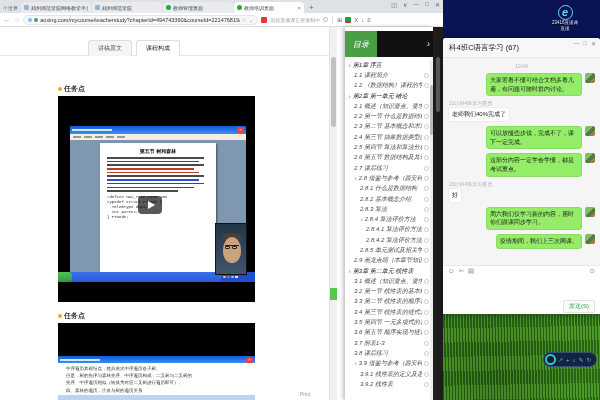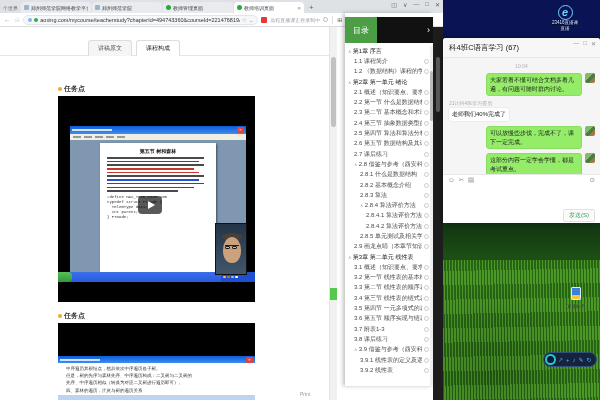--- a/index.html
+++ b/index.html
@@ -66,21 +66,21 @@
   .xpbar{position:absolute;left:0;width:197px;height:10px;background:linear-gradient(#3a6fe8,#2a5ade);display:flex;align-items:center;z-index:4;}
   .startbtn{width:14px;height:10px;background:linear-gradient(#57c05a,#2f9a3c);border-radius:0 4px 4px 0;}
   .tray{margin-left:auto;width:34px;height:10px;background:#1f4ecf;display:flex;align-items:center;gap:1.5px;padding:0 2px;}
   .tray i{width:2.5px;height:2.5px;border-radius:50%;}
   .scroll{position:absolute;left:329px;top:0;width:8px;height:373px;background:#f1f1f1;border-left:1px solid #e3e3e3;}
   .sthumb{position:absolute;left:1px;top:30px;width:5px;height:70px;background:#c1c1c1;border-radius:3px;}
   .greennotch{position:absolute;left:0;top:261px;width:8px;height:12px;background:#57c84d;}
   .printtxt{position:absolute;left:300px;top:364px;font-size:5px;color:#999;}
 
   
-  .tocpanel{position:absolute;left:345px;top:13px;width:88px;height:373px;background:#fff;box-shadow:-2px 0 4px rgba(0,0,0,.25);overflow:hidden;}
+  .tocpanel{position:absolute;left:345px;top:27px;width:88px;height:373px;background:#fff;box-shadow:-2px 0 4px rgba(0,0,0,.25);overflow:hidden;font-style:italic;}
   .tochead{position:absolute;left:0;top:4px;width:88px;height:26px;display:flex;}
   .tocbtn{width:32px;background:#4b9e46;color:#fff;font-size:8px;display:flex;align-items:center;justify-content:center;}
   .tocblack{flex:1;background:#111;display:flex;align-items:center;justify-content:flex-end;color:#fff;font-size:9px;padding-right:3px;}
   .toclist{position:absolute;left:0;top:33px;right:4px;}
   .titem{display:flex;align-items:center;height:10.3px;white-space:nowrap;overflow:hidden;}
   .titem .arr{font-size:4.5px;color:#999;margin-right:1.5px;flex:none;}
   .titem .tt{font-size:6px;color:#4a4a4a;overflow:hidden;flex:1;}
   .titem.chap .tt{color:#222;}
   .circ{width:5px;height:5px;border:1px solid #ccc;border-radius:50%;flex:none;margin-left:2px;background:#fff;}
   .tocscroll{position:absolute;right:0;top:33px;width:3px;height:340px;background:#efefef;}
@@ -99,21 +99,21 @@
   .iee{display:inline-block;width:15px;height:15px;border:1.5px solid #6fd2ff;border-radius:50%;color:#6fd2ff;font-size:11px;font-weight:bold;font-style:italic;line-height:13px;}
   .ielabel{font-size:4.5px;color:#dce9ff;line-height:1.3;text-shadow:0 1px 1px #000;}
   .shortcut{position:absolute;left:118px;top:286px;width:30px;text-align:center;}
   .scic{display:inline-block;width:10px;height:13px;background:linear-gradient(#3f7fdc 60%,#f4c63a 60%);border:1px solid #dce9ff;border-radius:1px;}
   .sclabel{font-size:4.5px;color:#0e2d0c;text-shadow:0 0 2px rgba(255,255,255,.4);}
   .floatbar{position:absolute;left:100px;top:352px;width:54px;height:15px;background:#15233b;border:1px solid #30507a;border-radius:8px;display:flex;align-items:center;gap:2px;padding:0 3px 0 1px;}
   .fbadge{width:11px;height:11px;border:2px solid #2ec4d6;border-radius:50%;background:#0d1b2e;flex:none;}
   .fic{font-size:6px;color:#59a7ff;line-height:1;}
 
   
-  .wechat{position:absolute;left:0;top:38px;width:157px;height:185px;background:#f5f5f5;border-radius:3px 3px 0 0;box-shadow:0 0 6px rgba(0,0,0,.45);display:flex;flex-direction:column;overflow:hidden;}
+  .wechat{position:absolute;left:0;top:38px;width:157px;height:276px;background:#f5f5f5;border-radius:3px 3px 0 0;box-shadow:0 0 6px rgba(0,0,0,.45);display:flex;flex-direction:column;overflow:hidden;}
   .wxhead{height:20px;background:#f7f7f7;border-bottom:1px solid #e7e7e7;display:flex;align-items:center;padding:0 4px 0 6px;flex:none;}
   .wxtitle{font-size:7.5px;color:#111;white-space:nowrap;overflow:hidden;flex:1;}
   .wxctl{display:flex;gap:4px;font-size:6px;color:#8a8a8a;align-self:flex-start;margin-top:2px;}
   .chat{flex:1;overflow:hidden;padding:3px 5px;}
   .wxtime{text-align:center;font-size:5px;color:#b2b2b2;margin:2px 0 4px;}
   .mrow{margin-bottom:4px;}
   .sender{font-size:5px;color:#b0b0b0;margin:0 0 1px 1px;white-space:nowrap;overflow:hidden;}
   .mline{display:flex;align-items:flex-start;gap:3px;}
   .mrow.right .mline{justify-content:flex-end;}
   .bubble{max-width:96px;background:#fff;border:1px solid #ececec;border-radius:3px;padding:2px 3px;font-size:6px;line-height:1.45;color:#1a1a1a;}

